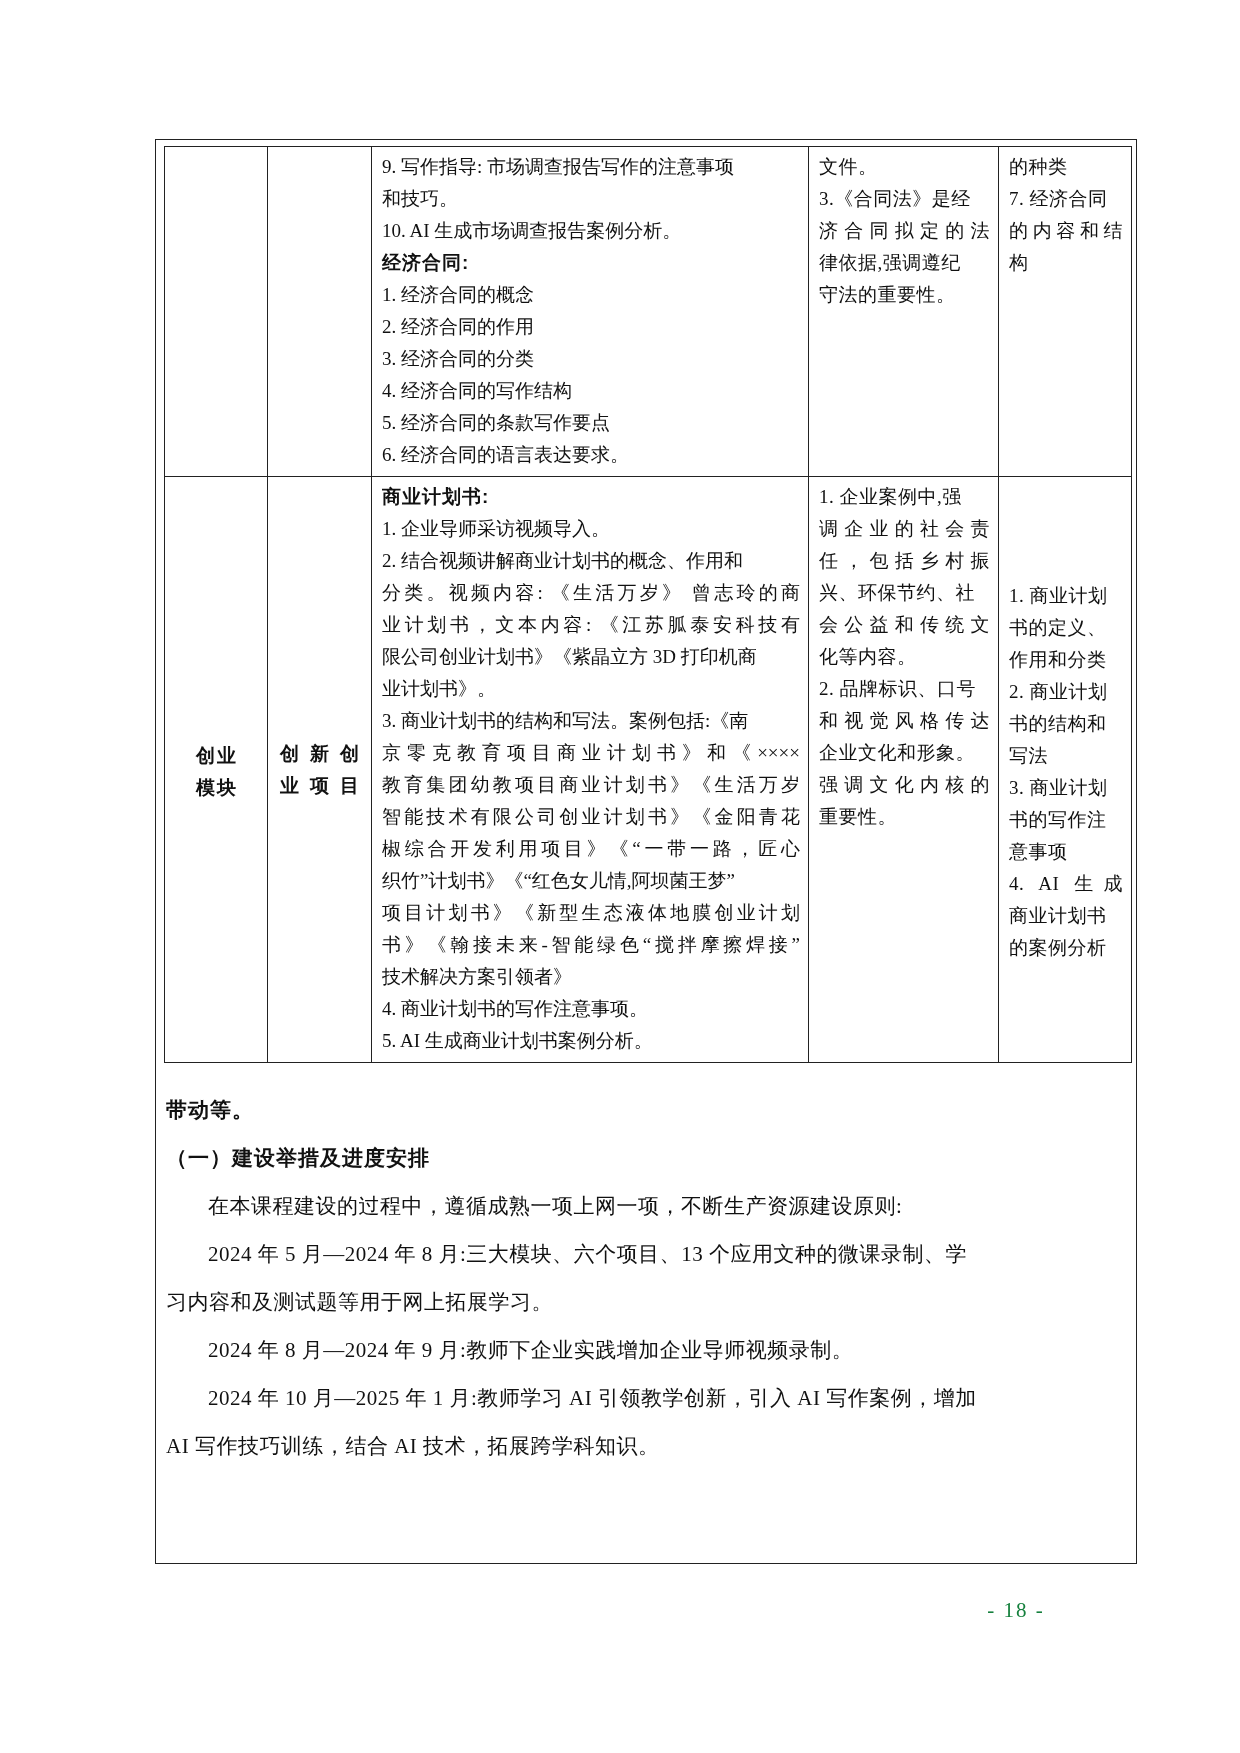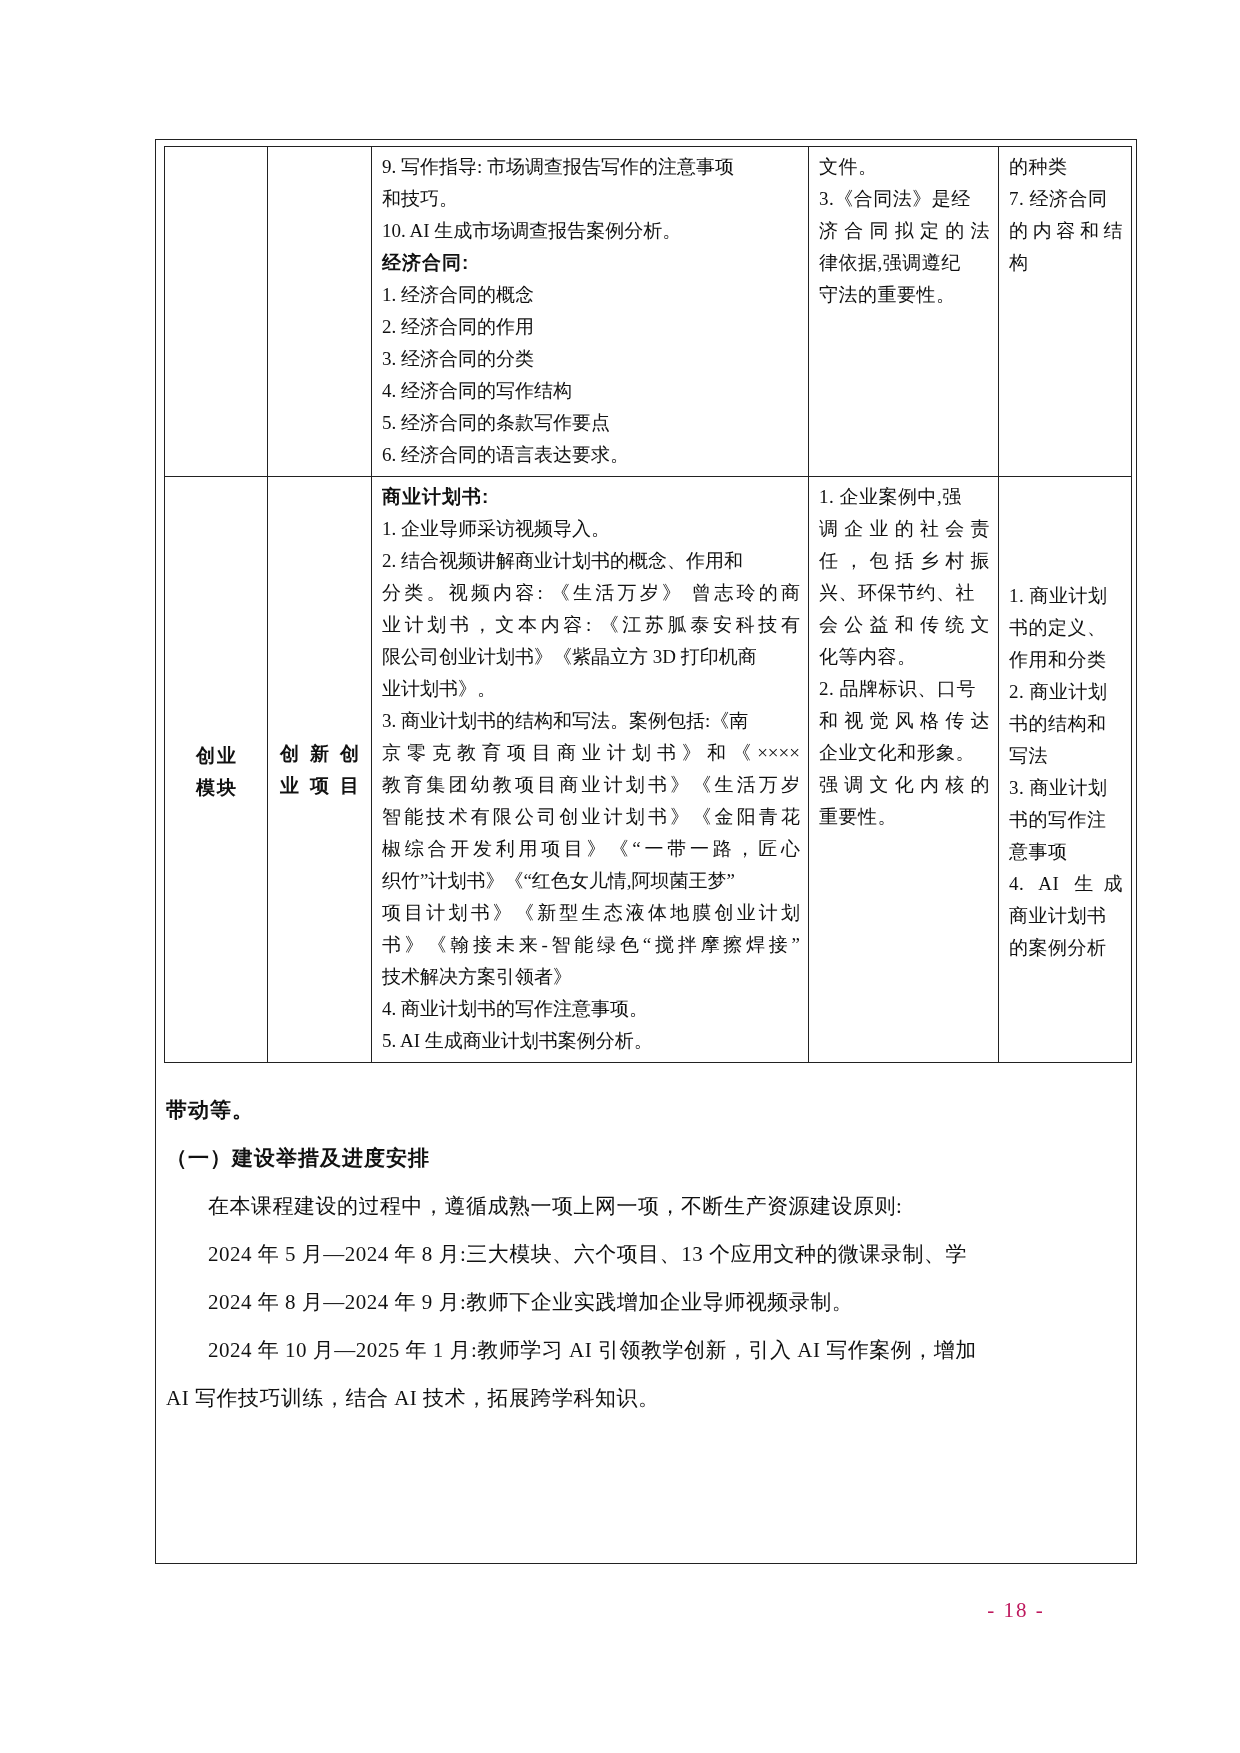--- a/index.html
+++ b/index.html
@@ -74,21 +74,21 @@
   }
   .section .line.ind{padding-left:42px;}
   .section .line.mt{margin-top:14px;}
   .footer{
     position:absolute;
     left:946px;top:1598px;
     width:140px;
     text-align:center;
     font-size:21px;
     letter-spacing:2px;
-    color:#be185d;
+    color:#15803d;
   }
 </style>
 </head>
 <body>
 
 <div class="page">
 
   <div class="outer-box"></div>
 
   <table class="grid">
@@ -187,20 +187,21 @@
           </td>
     </tr>
   </tbody>
     </table>
 
   <div class="section">
       <div class="line b mt">带动等。</div>
       <div class="line b">（一）建设举措及进度安排</div>
       <div class="line ind">在本课程建设的过程中，遵循成熟一项上网一项，不断生产资源建设原则:</div>
       <div class="line ind">2024 年 5 月—2024 年 8 月:三大模块、六个项目、13 个应用文种的微课录制、学</div>
+      <div class="line">习内容和及测试题等用于网上拓展学习。</div>
       <div class="line ind">2024 年 8 月—2024 年 9 月:教师下企业实践增加企业导师视频录制。</div>
       <div class="line ind">2024 年 10 月—2025 年 1 月:教师学习 AI 引领教学创新，引入 AI 写作案例，增加</div>
       <div class="line">AI 写作技巧训练，结合 AI 技术，拓展跨学科知识。</div>
     </div>
 
   <div class="footer">- 18 -</div>
 
 </div>
 
 </body></html>

